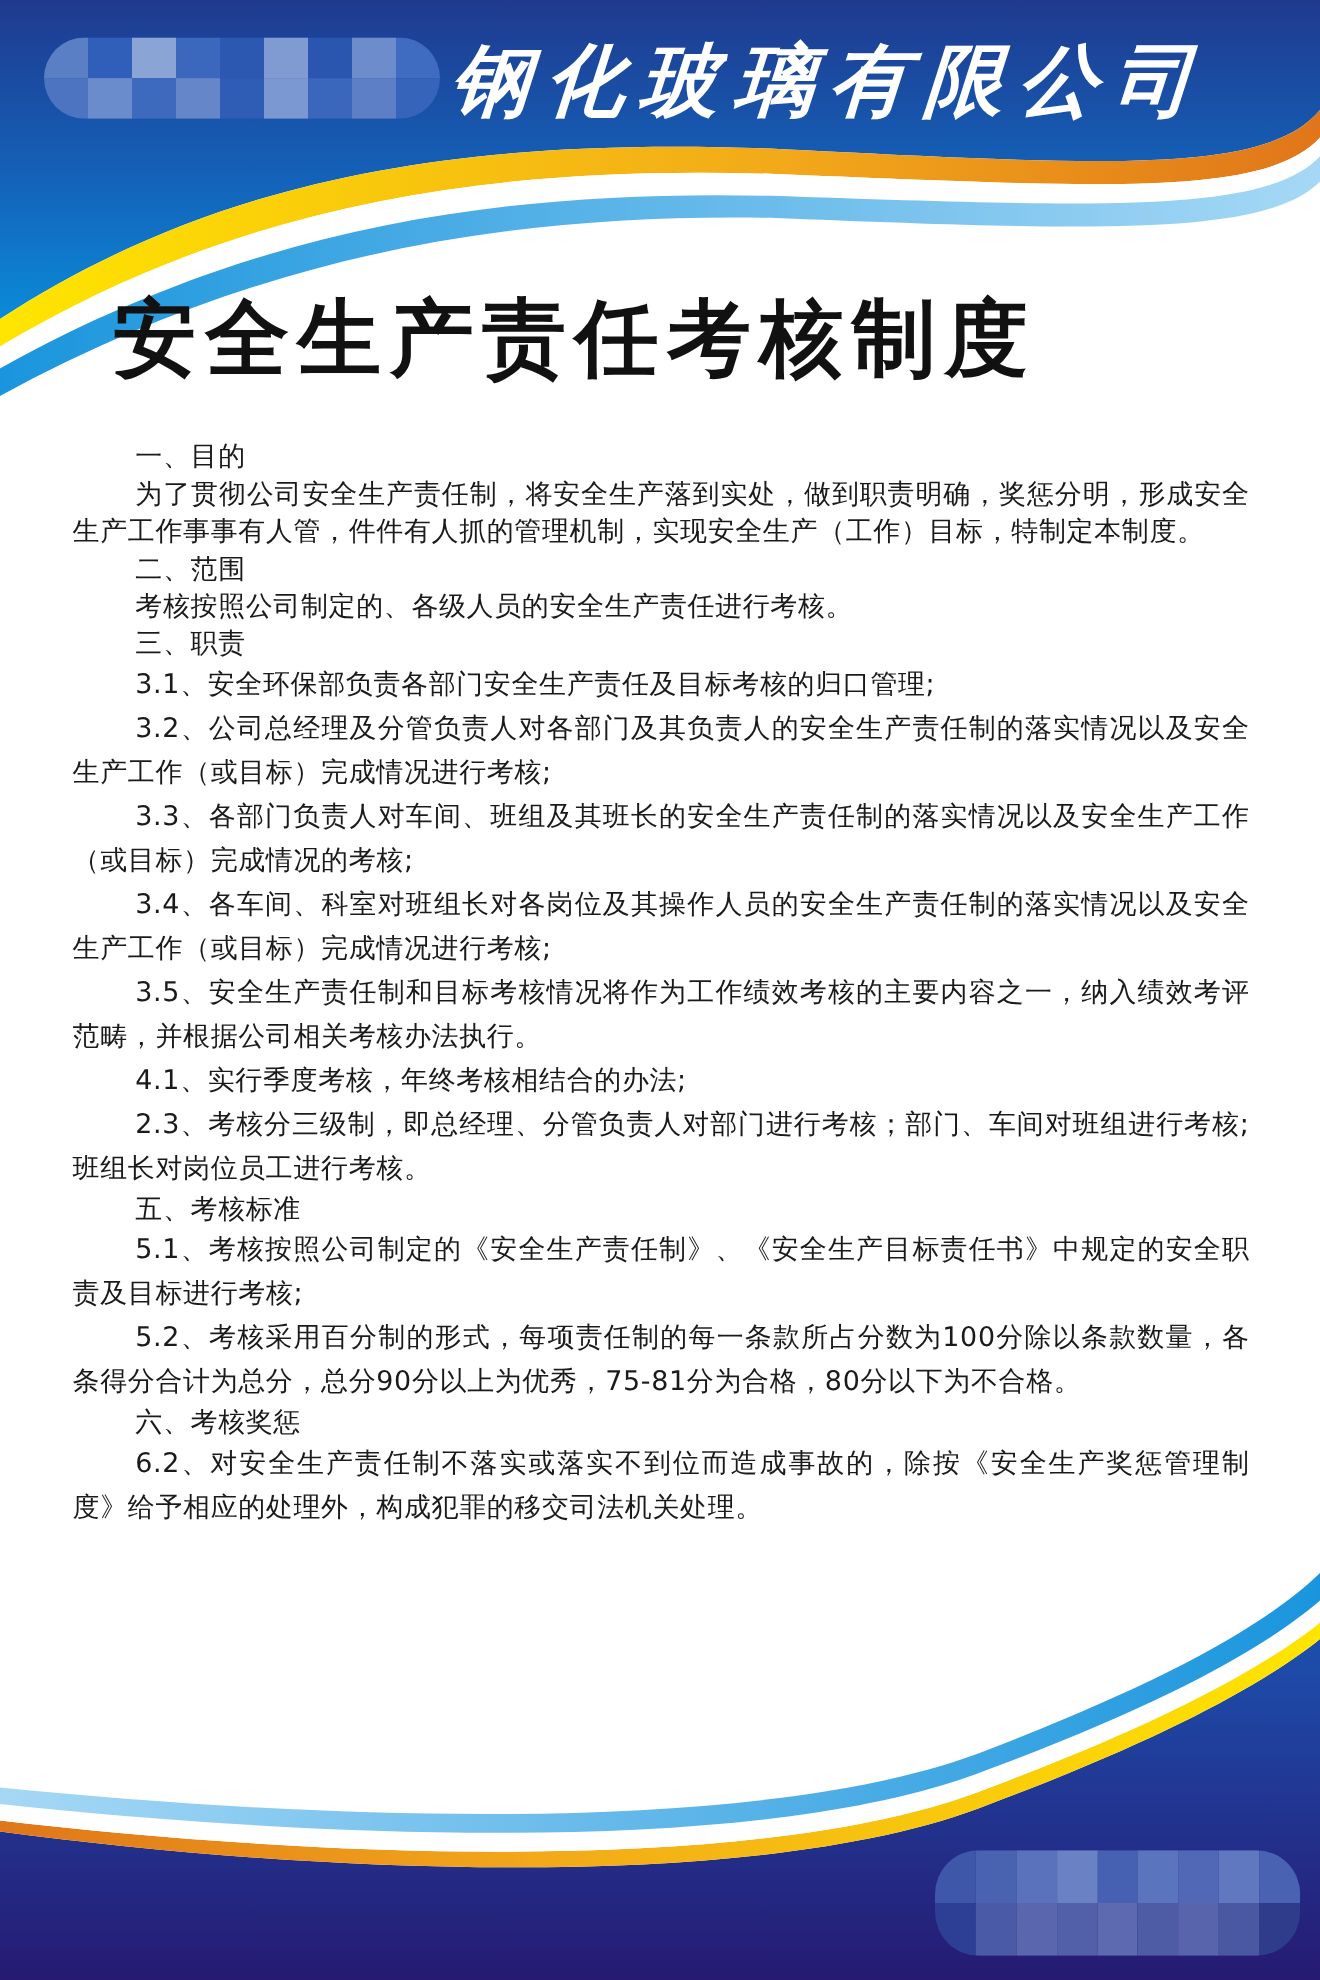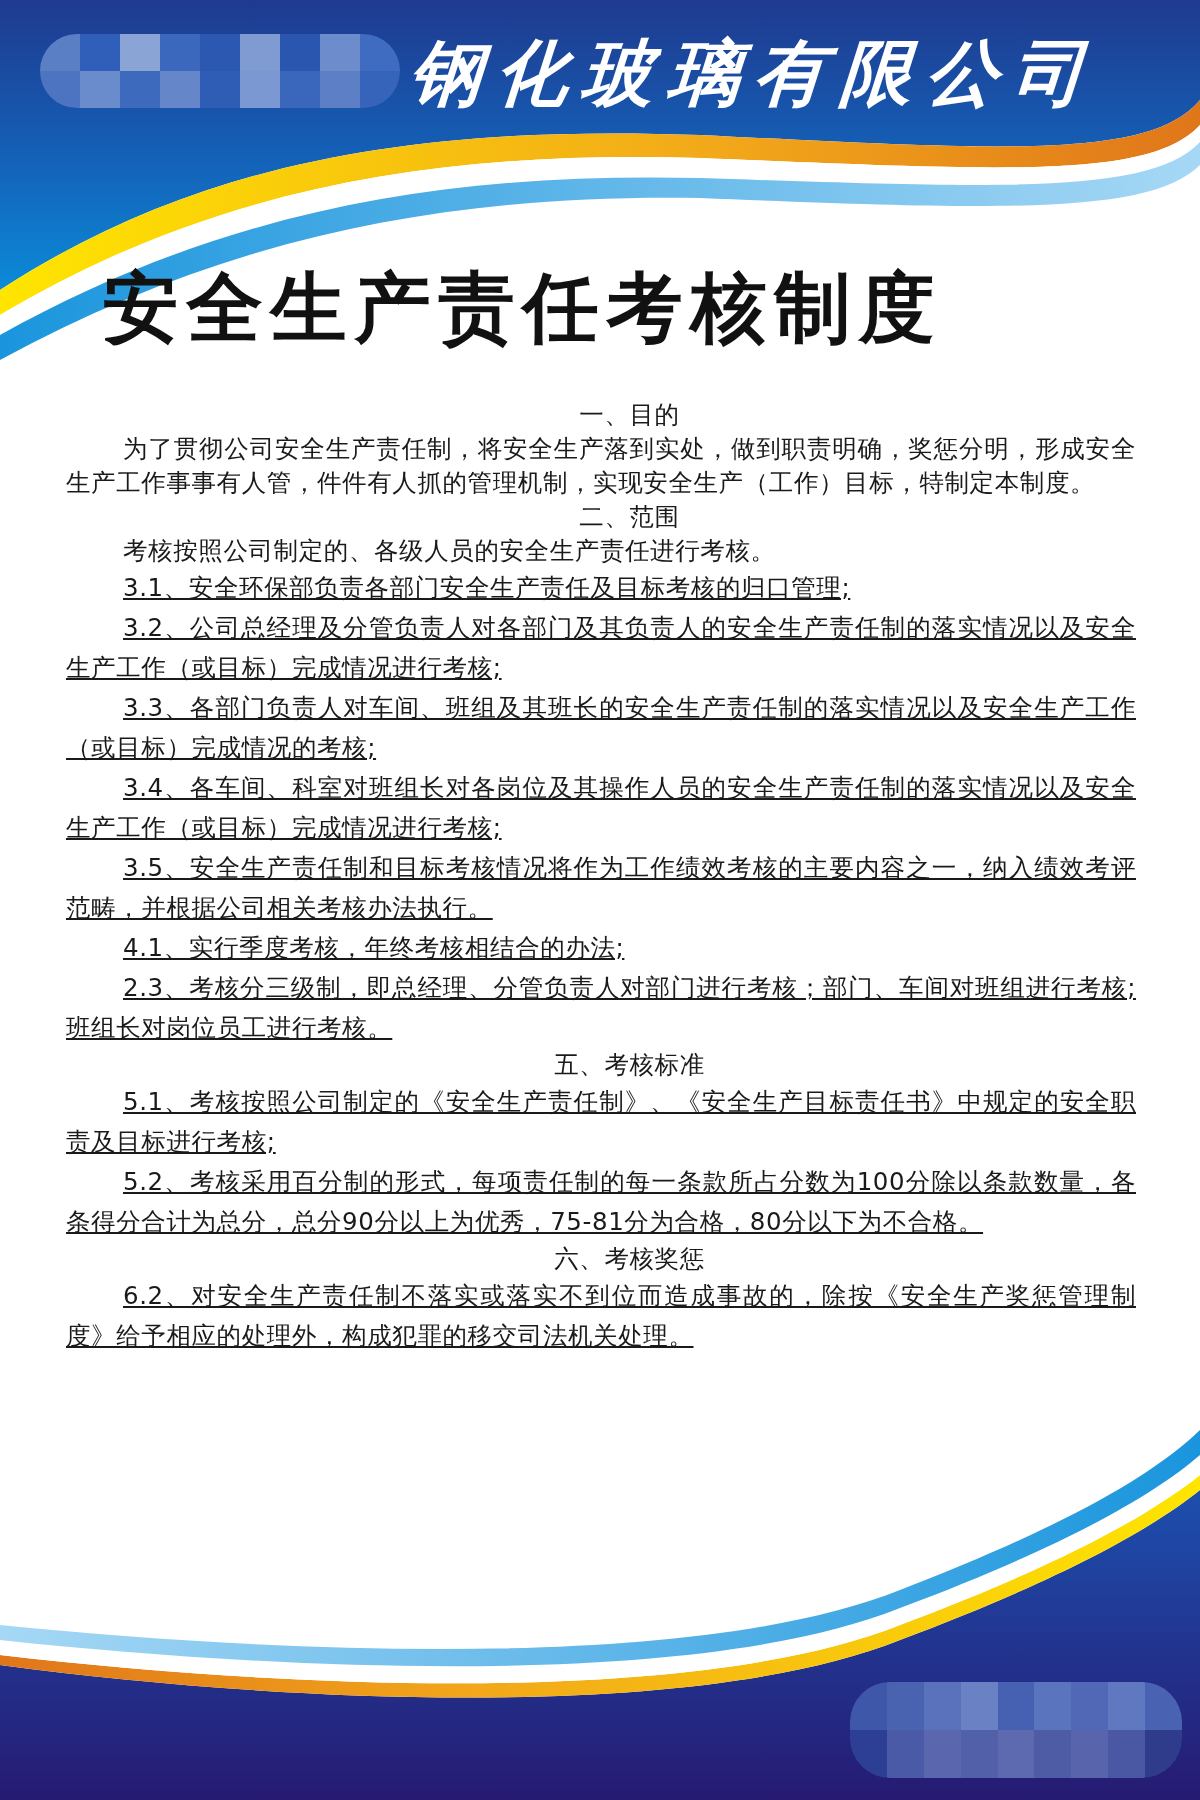--- a/index.html
+++ b/index.html
@@ -9,23 +9,23 @@
   .company{position:absolute;left:410px;top:26px;font-family:"DejaVu Serif","Liberation Serif",serif;
        font-size:72px;font-weight:bold;color:#ffffff;letter-spacing:14px;white-space:nowrap;
        font-style:italic;transform:skewX(-4deg);}
   .blur-box{position:absolute;border-radius:40px;overflow:hidden;display:grid;}
   .blur-box span{display:block;}
   .doc-title{position:absolute;left:0;width:1045px;top:258px;text-align:center;
        font-size:76px;font-weight:bold;color:#111111;letter-spacing:8px;}
   .content{position:absolute;left:66px;top:398px;width:1070px;color:#1a1a1a;
        font-size:24.5px;letter-spacing:0.6px;}
   .content p{margin:0;}
-  .h{line-height:34px;padding-left:57px;text-align:center;}
+  .h{line-height:34px;padding-left:57px;}
   .p1{line-height:34px;text-indent:57px;text-align:justify;}
-  .p2{line-height:40px;text-indent:57px;text-align:justify;text-decoration:underline;}
+  .p2{line-height:40px;text-indent:57px;text-align:justify;}
 </style>
 </head>
 <body>
 
 <svg class="bg" viewBox="0 0 1200 1800" xmlns="http://www.w3.org/2000/svg">
   <defs>
     <linearGradient id="topBlue" x1="0" y1="0" x2="0" y2="1">
       <stop offset="0" stop-color="#1f3a8f"></stop>
       <stop offset="0.55" stop-color="#1461b8"></stop>
       <stop offset="1" stop-color="#0b8bd8"></stop>
@@ -97,20 +97,21 @@
 <h1 class="doc-title" style="margin:0;">安全生产责任考核制度</h1>
 
 <div class="content">
 
   <p class="h">一、目的</p>
   <p class="p1">为了贯彻公司安全生产责任制，将安全生产落到实处，做到职责明确，奖惩分明，形成安全生产工作事事有人管，件件有人抓的管理机制，实现安全生产（工作）目标，特制定本制度。</p>
 
   <p class="h">二、范围</p>
   <p class="p1">考核按照公司制定的、各级人员的安全生产责任进行考核。</p>
 
+  <p class="h">三、职责</p>
   <p class="p2">3.1、安全环保部负责各部门安全生产责任及目标考核的归口管理;</p>
   <p class="p2">3.2、公司总经理及分管负责人对各部门及其负责人的安全生产责任制的落实情况以及安全生产工作（或目标）完成情况进行考核;</p>
   <p class="p2">3.3、各部门负责人对车间、班组及其班长的安全生产责任制的落实情况以及安全生产工作（或目标）完成情况的考核;</p>
   <p class="p2">3.4、各车间、科室对班组长对各岗位及其操作人员的安全生产责任制的落实情况以及安全生产工作（或目标）完成情况进行考核;</p>
   <p class="p2">3.5、安全生产责任制和目标考核情况将作为工作绩效考核的主要内容之一，纳入绩效考评范畴，并根据公司相关考核办法执行。</p>
 
   <p class="p2">4.1、实行季度考核，年终考核相结合的办法;</p>
   <p class="p2">2.3、考核分三级制，即总经理、分管负责人对部门进行考核；部门、车间对班组进行考核;班组长对岗位员工进行考核。</p>
 
   <p class="h">五、考核标准</p>

